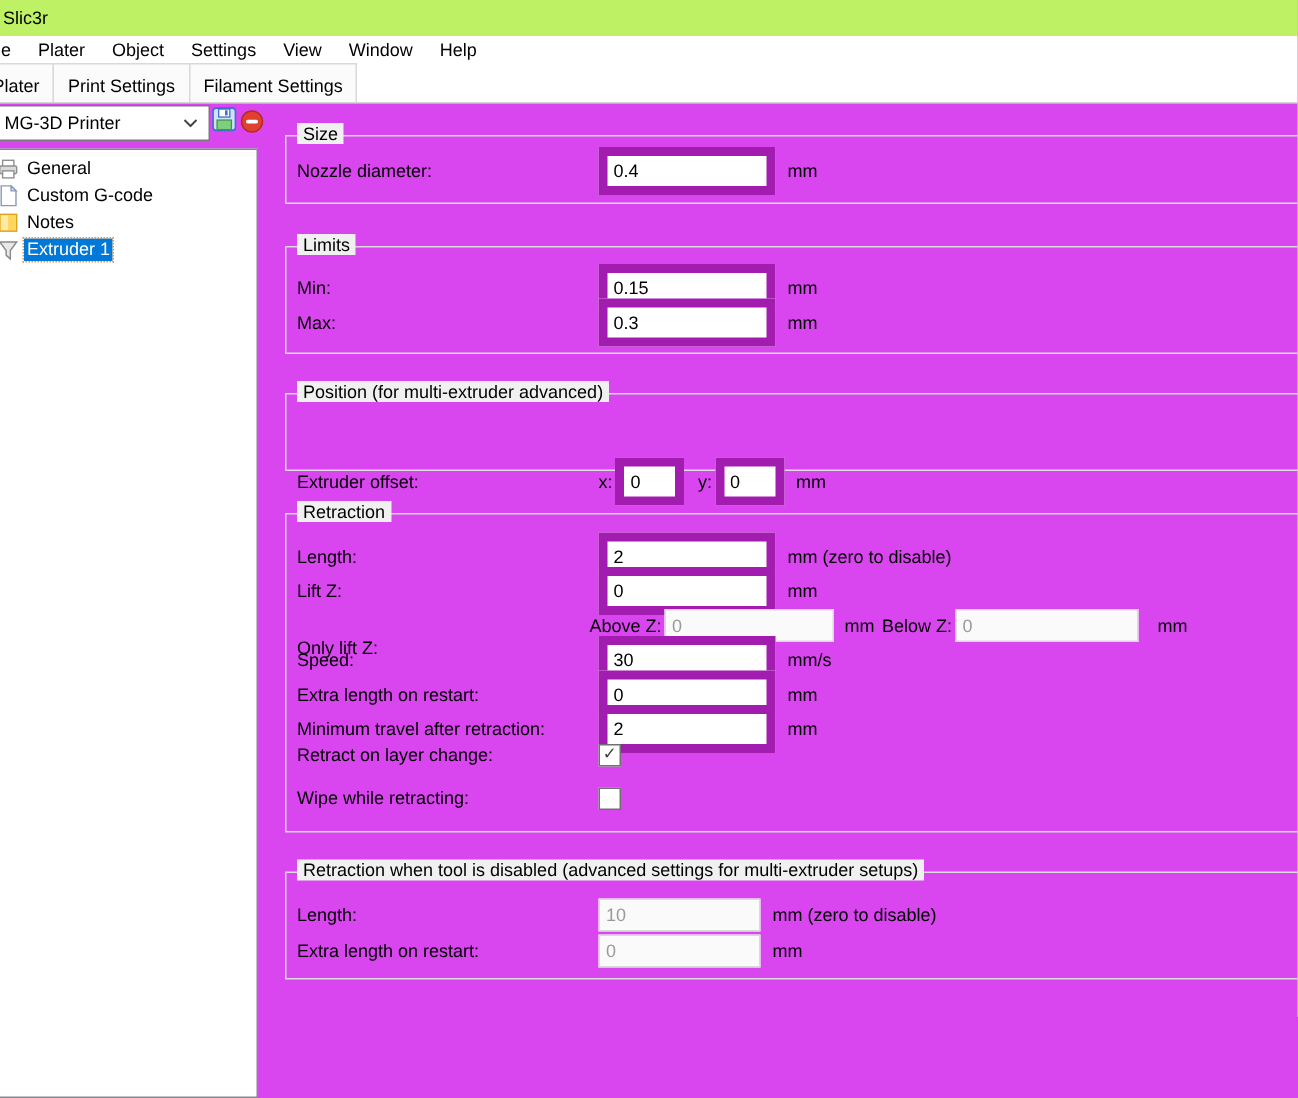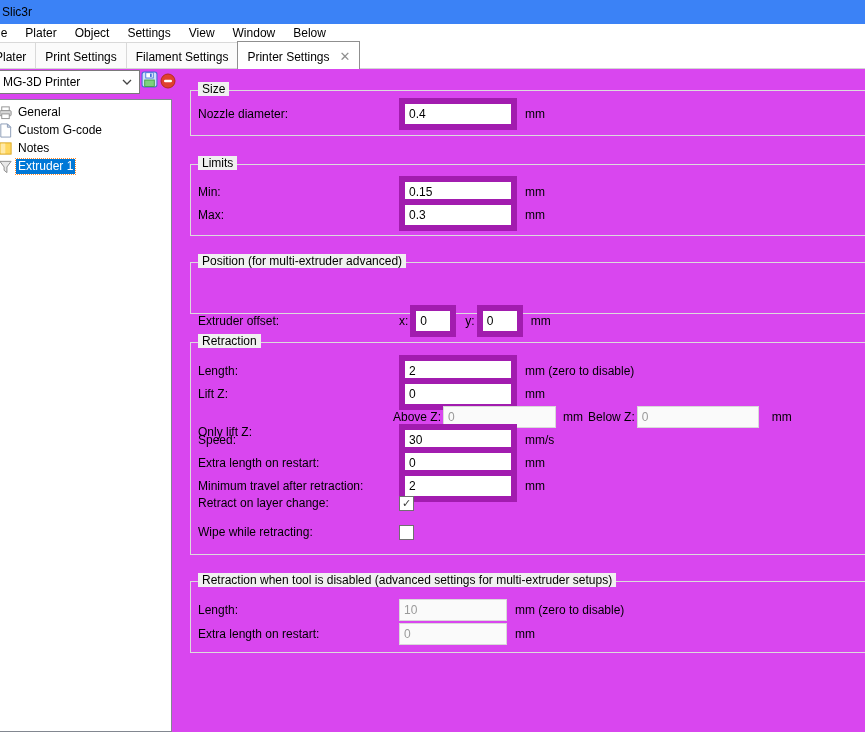--- a/index.html
+++ b/index.html
@@ -2,21 +2,21 @@
 <html><head>
 <meta charset="utf-8">
 <style>
   html,body{margin:0;padding:0;}
   body{
     width:865px;height:732px;overflow:hidden;background:#ffffff;
     font-family:"Liberation Sans","DejaVu Sans",sans-serif;font-size:12px;color:#000;
     position:relative;
   }
   
-  .titlebar{position:absolute;top:0;left:0;right:0;height:24px;background:#3b82f6;}
+  .titlebar{position:absolute;top:0;left:0;right:0;height:24px;background:#bef264;}
   .title-text{position:absolute;left:2px;top:5px;font-size:12px;}
   
   .menubar{position:absolute;top:24px;left:0;right:0;height:18px;background:#fff;display:flex;margin-left:-21px;}
   .menu-item{padding:2px 9px 0 9px;height:16px;cursor:default;white-space:nowrap;}
   
   .tabbar{position:absolute;top:42px;left:0;right:0;height:26px;background:#fff;border-bottom:1px solid #d4d4d4;display:flex;align-items:flex-end;padding-left:0;margin-left:-15px;}
   .tab{height:19px;padding:4px 9px 2px 9px;background:#fbfbfb;border:1px solid #d9d9d9;border-bottom:none;margin-right:-1px;white-space:nowrap;display:flex;align-items:center;}
   .tab.active{background:#ffffff;border:1px solid #8f8f8f;border-bottom:none;height:21px;margin-bottom:-1px;position:relative;z-index:2;}
   .tab-close{margin-left:10px;color:#8f8f8f;font-size:13px;font-weight:bold;line-height:10px;cursor:pointer;}
   
@@ -54,37 +54,33 @@
   <span class="title-text">Slic3r</span>
 </div>
 
 <div class="menubar">
   <span class="menu-item">File</span>
   <span class="menu-item">Plater</span>
   <span class="menu-item">Object</span>
   <span class="menu-item">Settings</span>
   <span class="menu-item">View</span>
   <span class="menu-item">Window</span>
-  <span class="menu-item">Below</span>
+  <span class="menu-item">Help</span>
 </div>
 
 <div class="tabbar">
   <div class="tab">
       <span>Plater</span>
     </div>
   <div class="tab">
       <span>Print Settings</span>
     </div>
   <div class="tab">
       <span>Filament Settings</span>
     </div>
-  <div class="tab active">
-    <span>Printer Settings</span>
-    <span class="tab-close">✕</span>
-  </div>
 </div>
 
 <div class="content">
 
   <div class="preset-combo">
     <span class="preset-value">MG-3D Printer</span>
     <span class="combo-arrow">
       <svg width="10" height="6" viewBox="0 0 10 6">
           <polyline points="1,1 5,5 9,1" fill="none" stroke="#444" stroke-width="1.3"></polyline>
         </svg>

